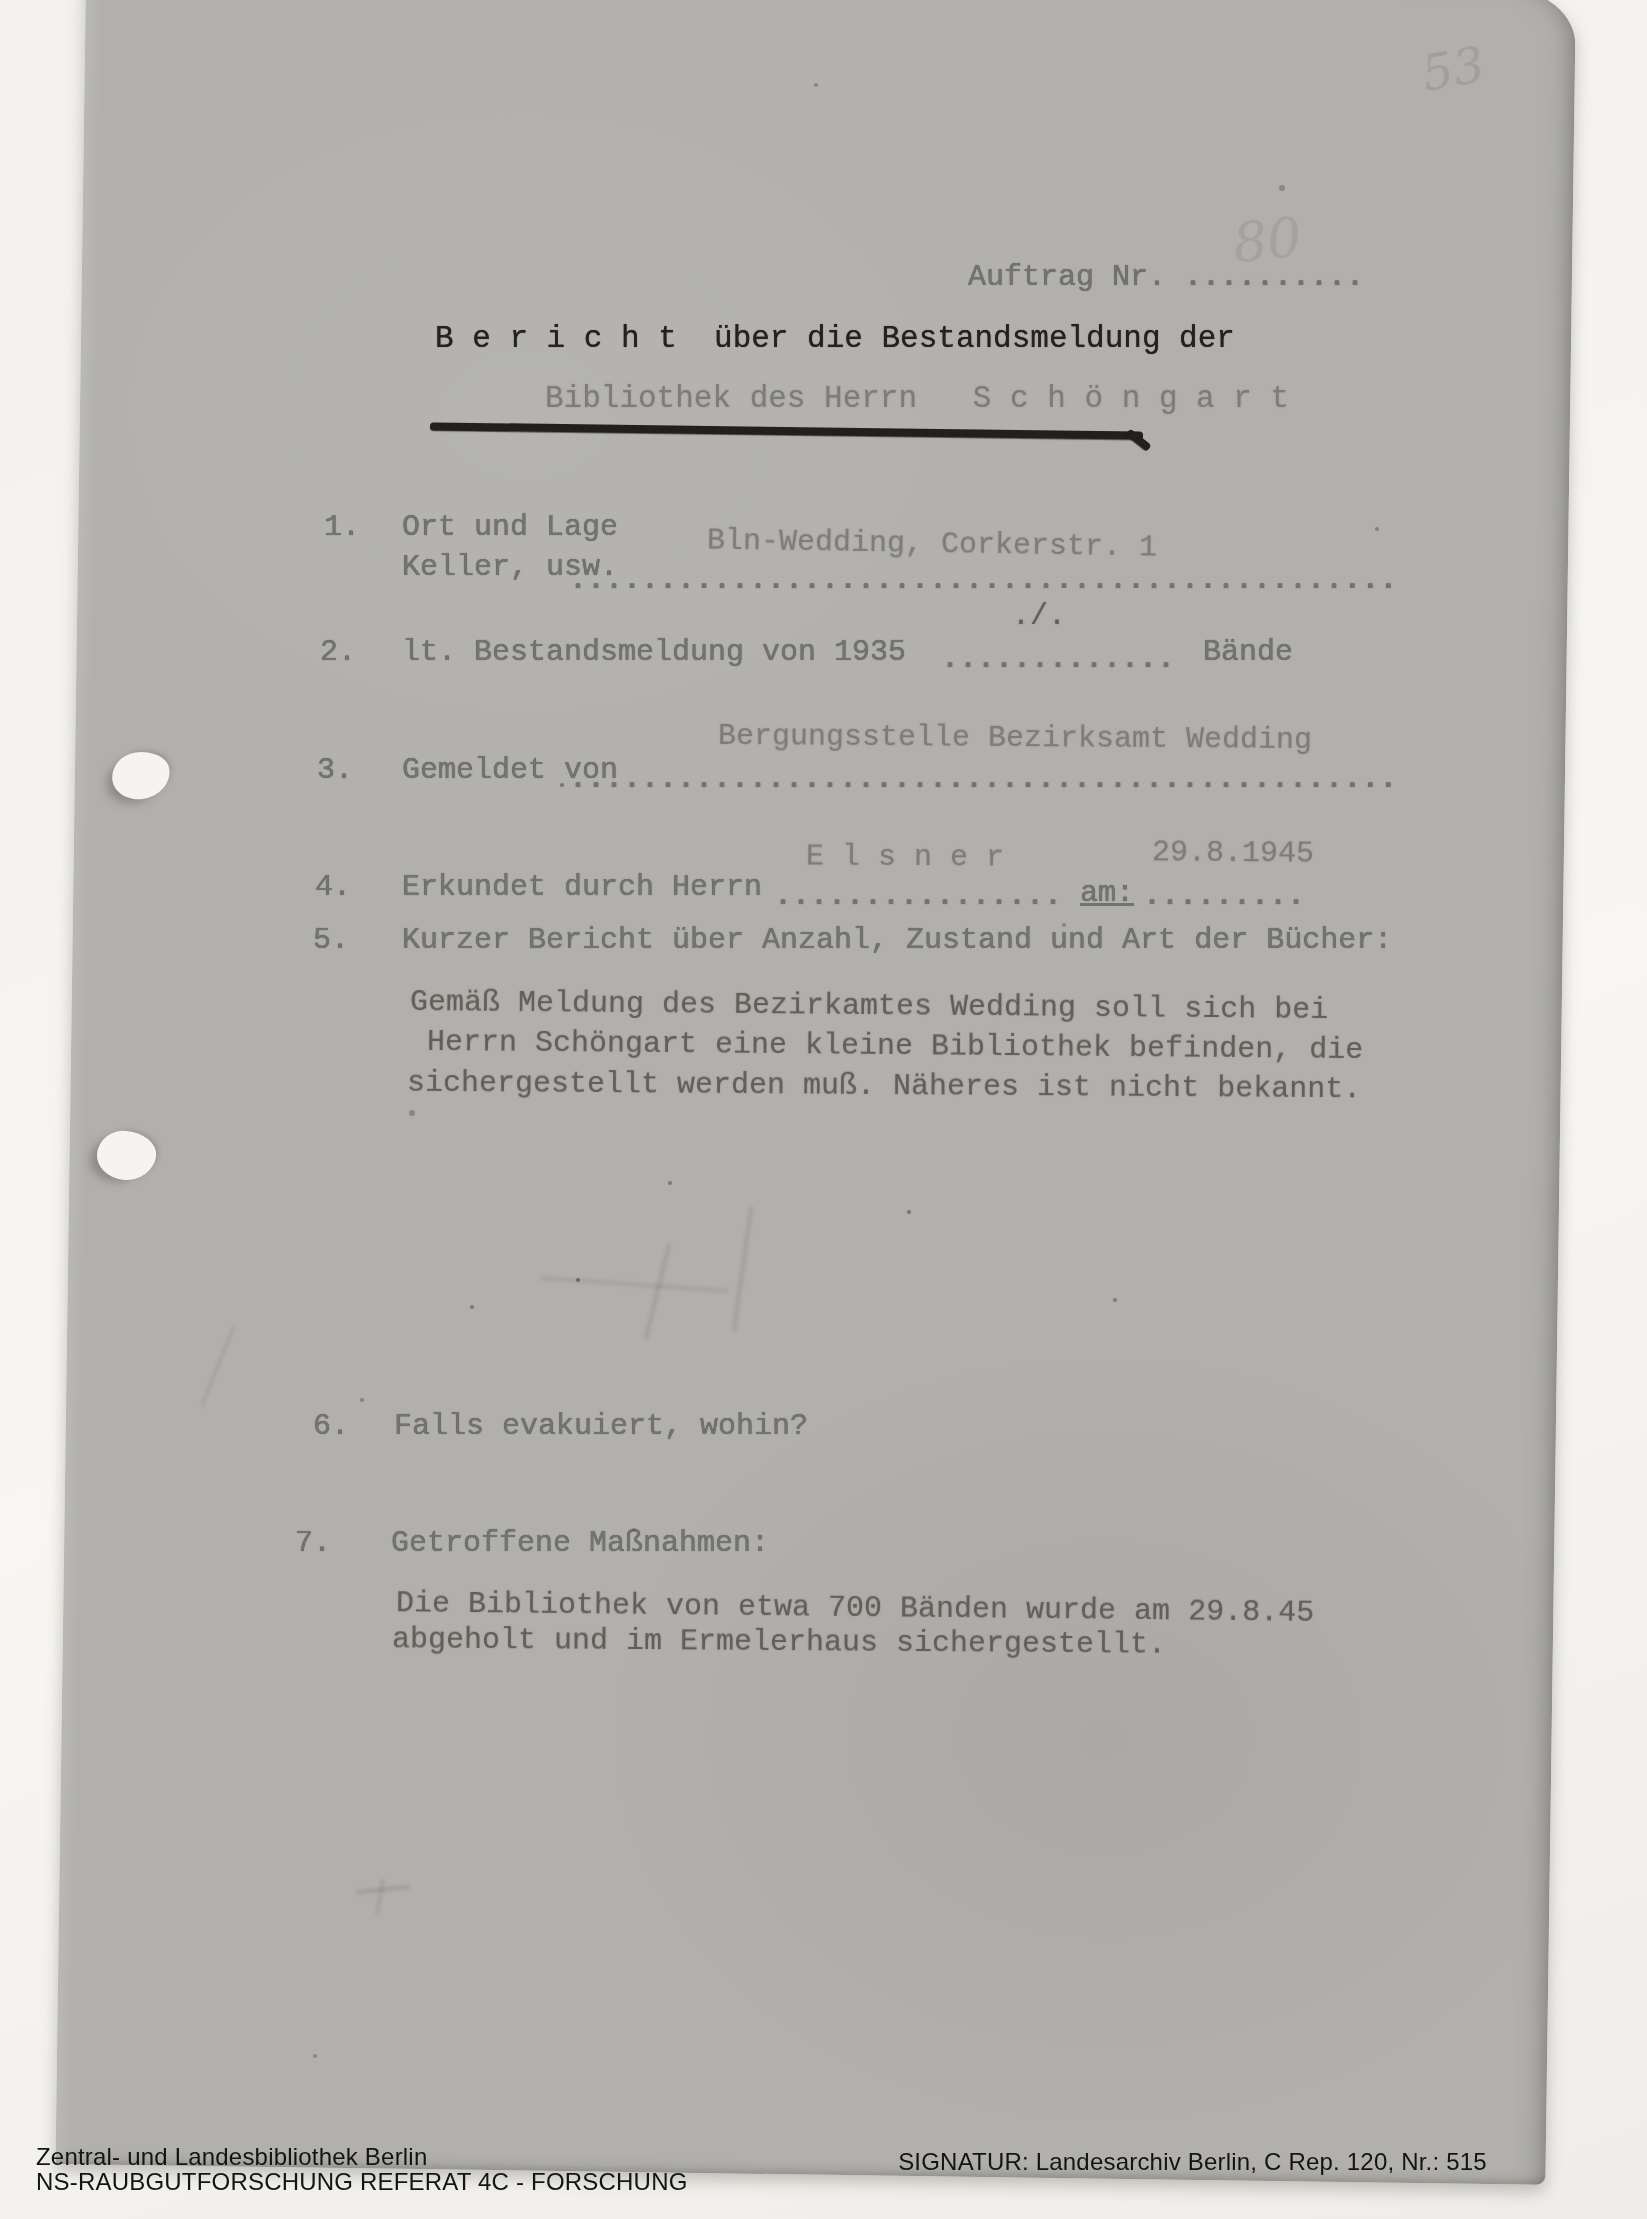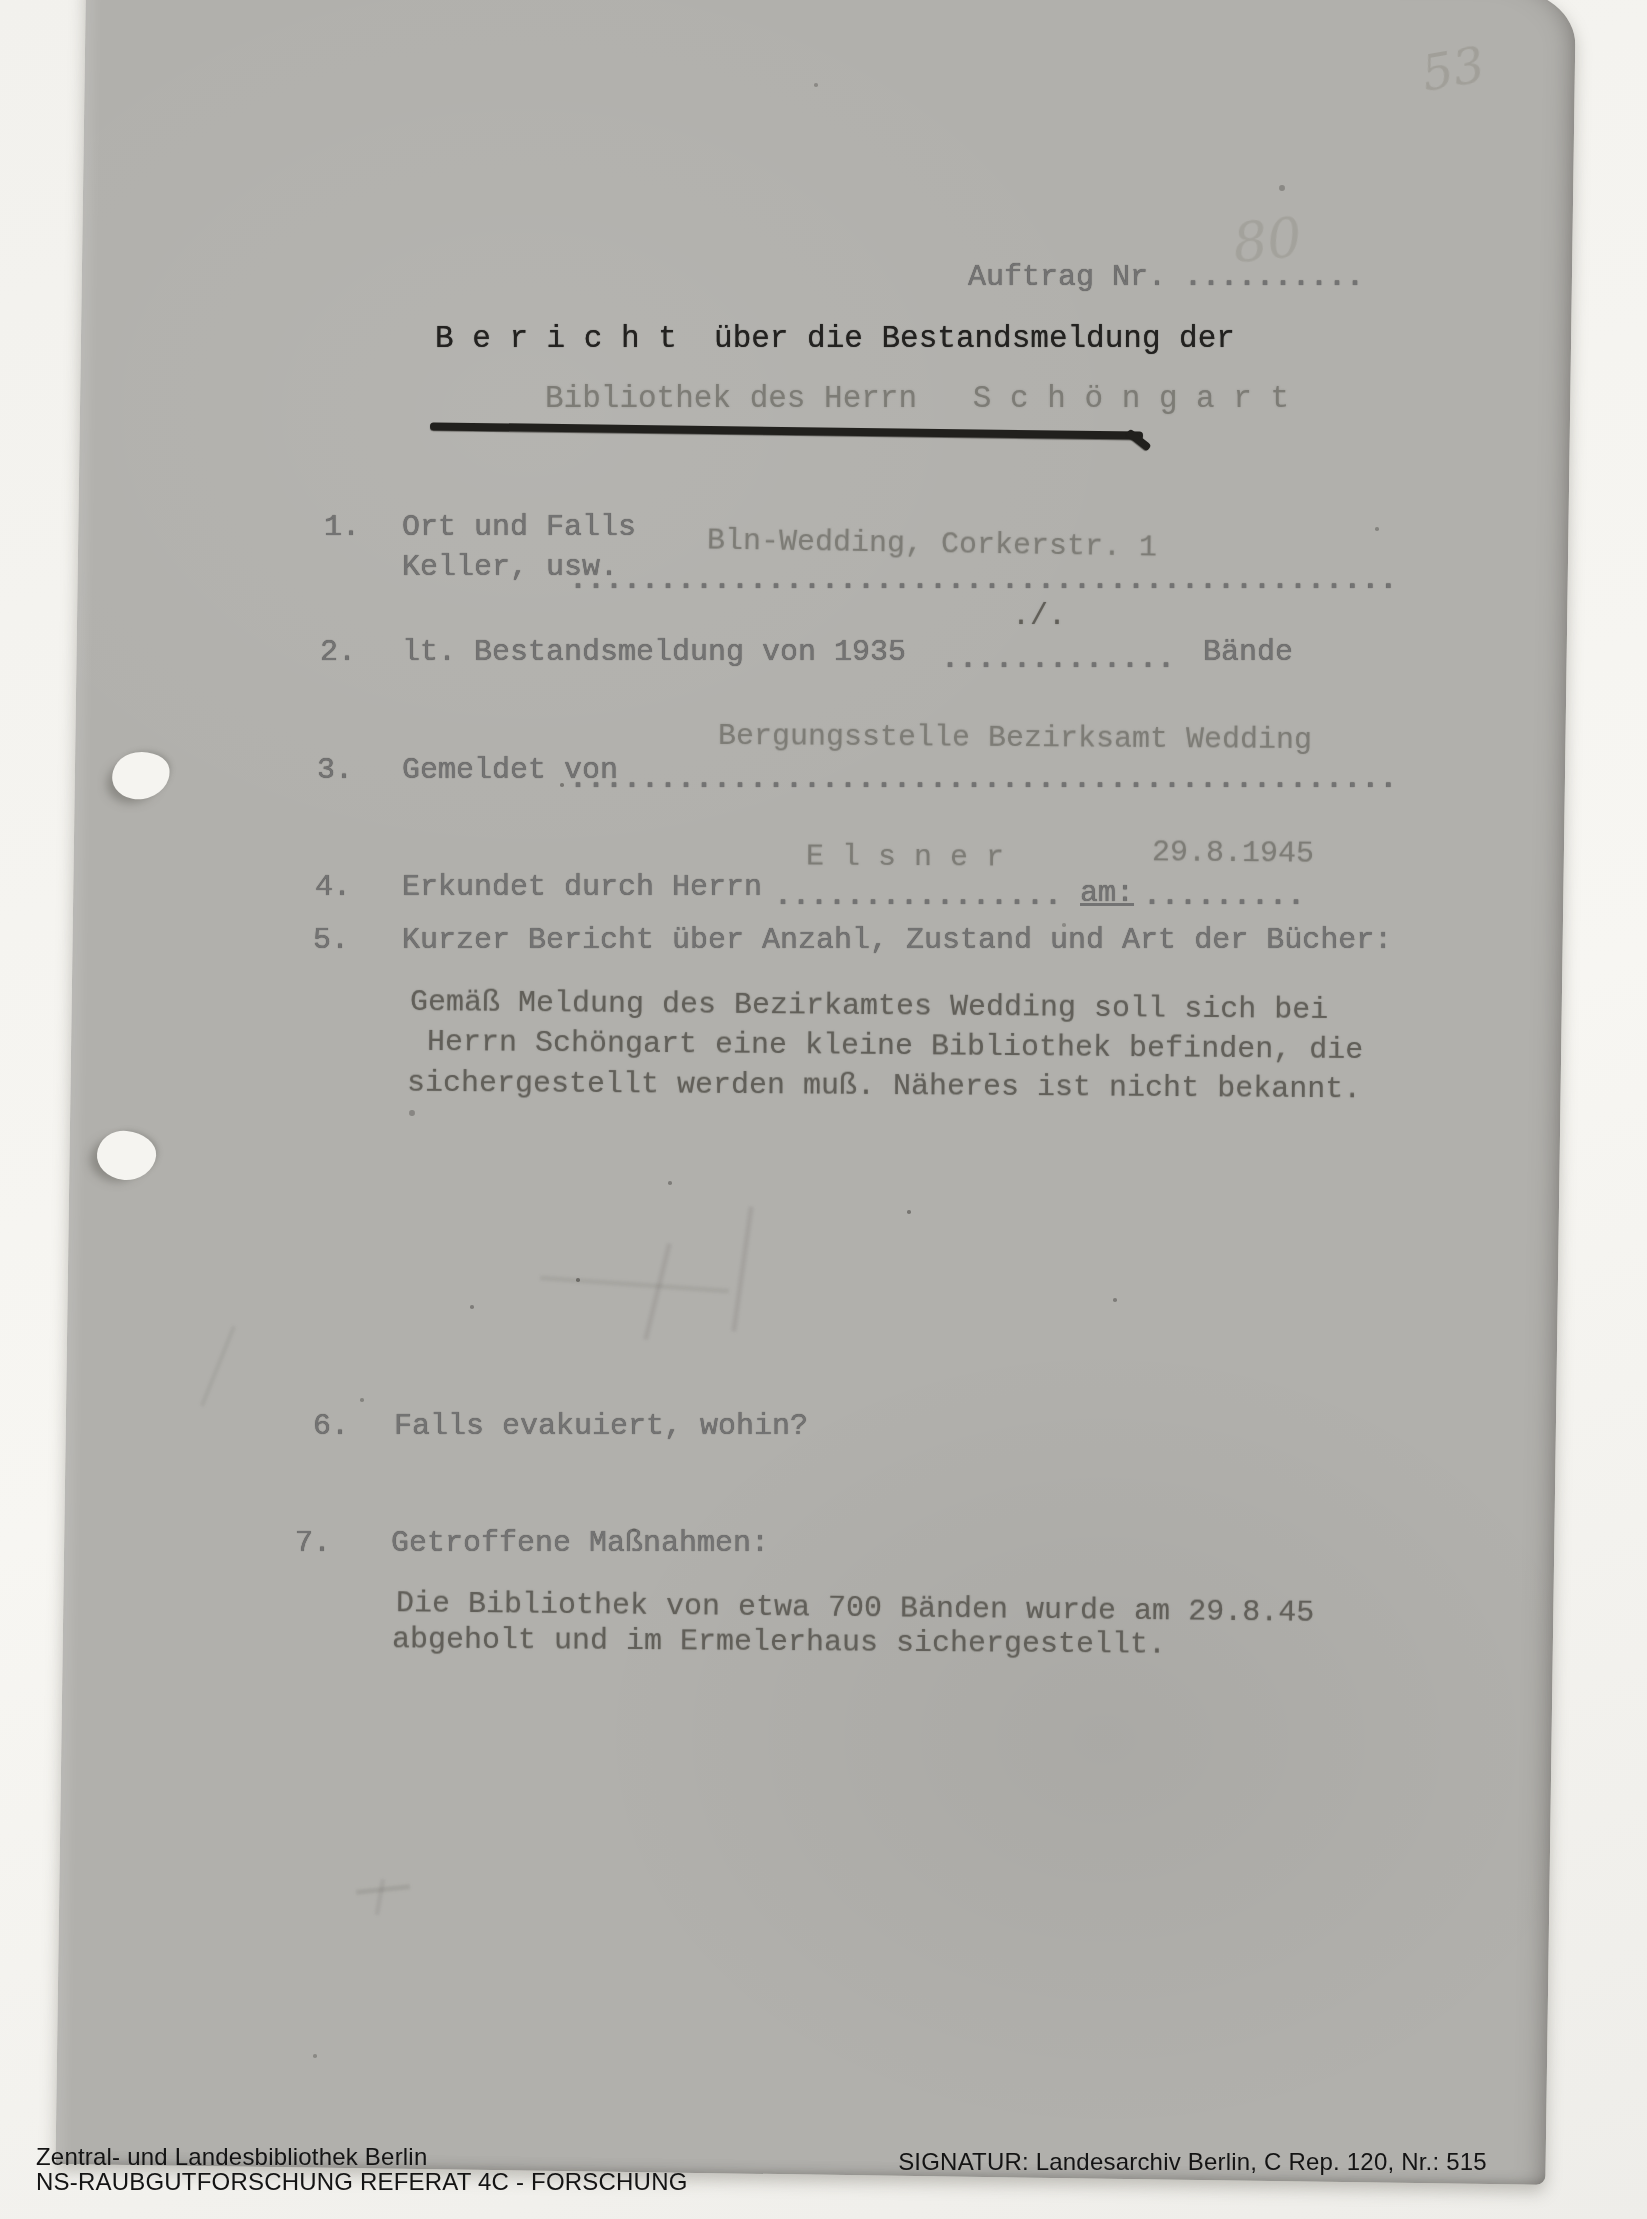--- a/index.html
+++ b/index.html
@@ -75,21 +75,21 @@
 
   <div class="tw tw-dark" style="left:968px;top:259px;"><span>Auftrag Nr.</span><span> </span><span class="dots">..........</span></div>
   <div class="pencil" style="left:1233px;top:209px;font-size:54px;transform:rotate(-6deg);opacity:.5;">80</div>
 
   <div class="tw tw-title" style="left:435px;top:320px;">B e r i c h t  über die Bestandsmeldung der</div>
   <div class="tw tw-faint" style="left:545px;top:380px;font-size:31px;">Bibliothek des Herrn   S c h ö n g a r t</div>
   <div class="underline" style="left:430px;top:427px;width:713px;height:8px;transform:rotate(0.75deg);"></div>
   <div class="underline" style="left:1125px;top:436px;width:27px;height:8px;transform:rotate(38deg);"></div>
 
   <div class="tw tw-dark" style="left:324px;top:509px;">1.</div>
-  <div class="tw tw-dark" style="left:402px;top:509px;">Ort und Falls</div>
+  <div class="tw tw-dark" style="left:402px;top:509px;">Ort und Lage</div>
   <div class="tw tw-dark" style="left:402px;top:549px;">Keller, usw.</div>
   <div class="tw tw-dark dots" style="left:569px;top:562px;">..............................................</div>
   <div class="tw tw-faint" style="left:707px;top:526px;transform:rotate(0.9deg);">Bln-Wedding, Corkerstr. 1</div>
 
   <div class="tw tw-dark" style="left:320px;top:634px;">2.</div>
   <div class="tw tw-dark" style="left:402px;top:634px;">lt. Bestandsmeldung von 1935</div>
   <div class="tw tw-dark dots" style="left:941px;top:641px;">.............</div>
   <div class="tw tw-dark" style="left:1203px;top:634px;">Bände</div>
   <div class="tw tw-med" style="left:1012px;top:598px;">./.</div>
 

